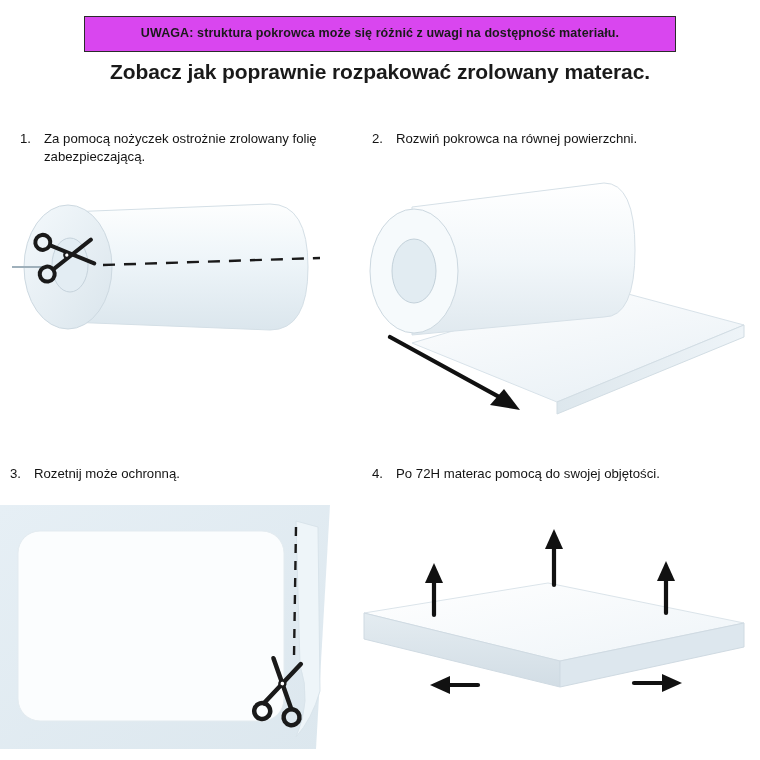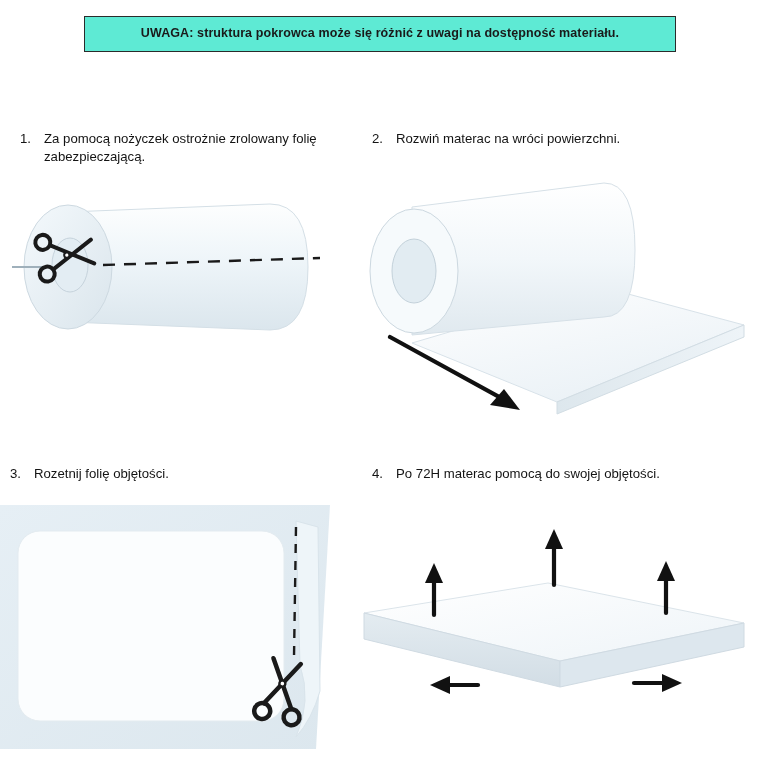--- a/index.html
+++ b/index.html
@@ -22,21 +22,21 @@
   }
 
   
   .notice {
     position: absolute;
     left: 84px;
     top: 16px;
     width: 592px;
     box-sizing: border-box;
     border: 1px solid #2b2b2b;
-    background: #5eead4;
+    background: #d946ef;
     text-align: center;
     padding: 9px 8px 10px 8px;
     font-size: 12.5px;
     font-weight: bold;
     letter-spacing: 0.1px;
     line-height: 1.2;
   }
 
   
   .heading {
@@ -82,34 +82,35 @@
 
   .figure svg { display: block; }
 </style>
 </head>
 <body>
 
 <div class="page">
 
   <div class="notice">UWAGA: struktura pokrowca może się różnić z uwagi na dostępność materiału.</div>
 
+  <div class="heading">Zobacz jak poprawnie rozpakować zrolowany materac.</div>
 
   <div class="caption" id="cap1">
     <span class="num">1.</span>
     <span class="txt">Za pomocą nożyczek ostrożnie zrolowany folię zabezpieczającą.</span>
   </div>
 
   <div class="caption" id="cap2">
     <span class="num">2.</span>
-    <span class="txt">Rozwiń materac na wróci powierzchni.</span>
+    <span class="txt">Rozwiń pokrowca na równej powierzchni.</span>
   </div>
 
   <div class="caption" id="cap3">
     <span class="num">3.</span>
-    <span class="txt">Rozetnij folię objętości.</span>
+    <span class="txt">Rozetnij może ochronną.</span>
   </div>
 
   <div class="caption" id="cap4">
     <span class="num">4.</span>
     <span class="txt">Po 72H materac pomocą do swojej objętości.</span>
   </div>
 
   <div class="figure" id="fig1">
     <svg width="330" height="210" viewBox="0 0 330 210" xmlns="http://www.w3.org/2000/svg">
       <defs>

